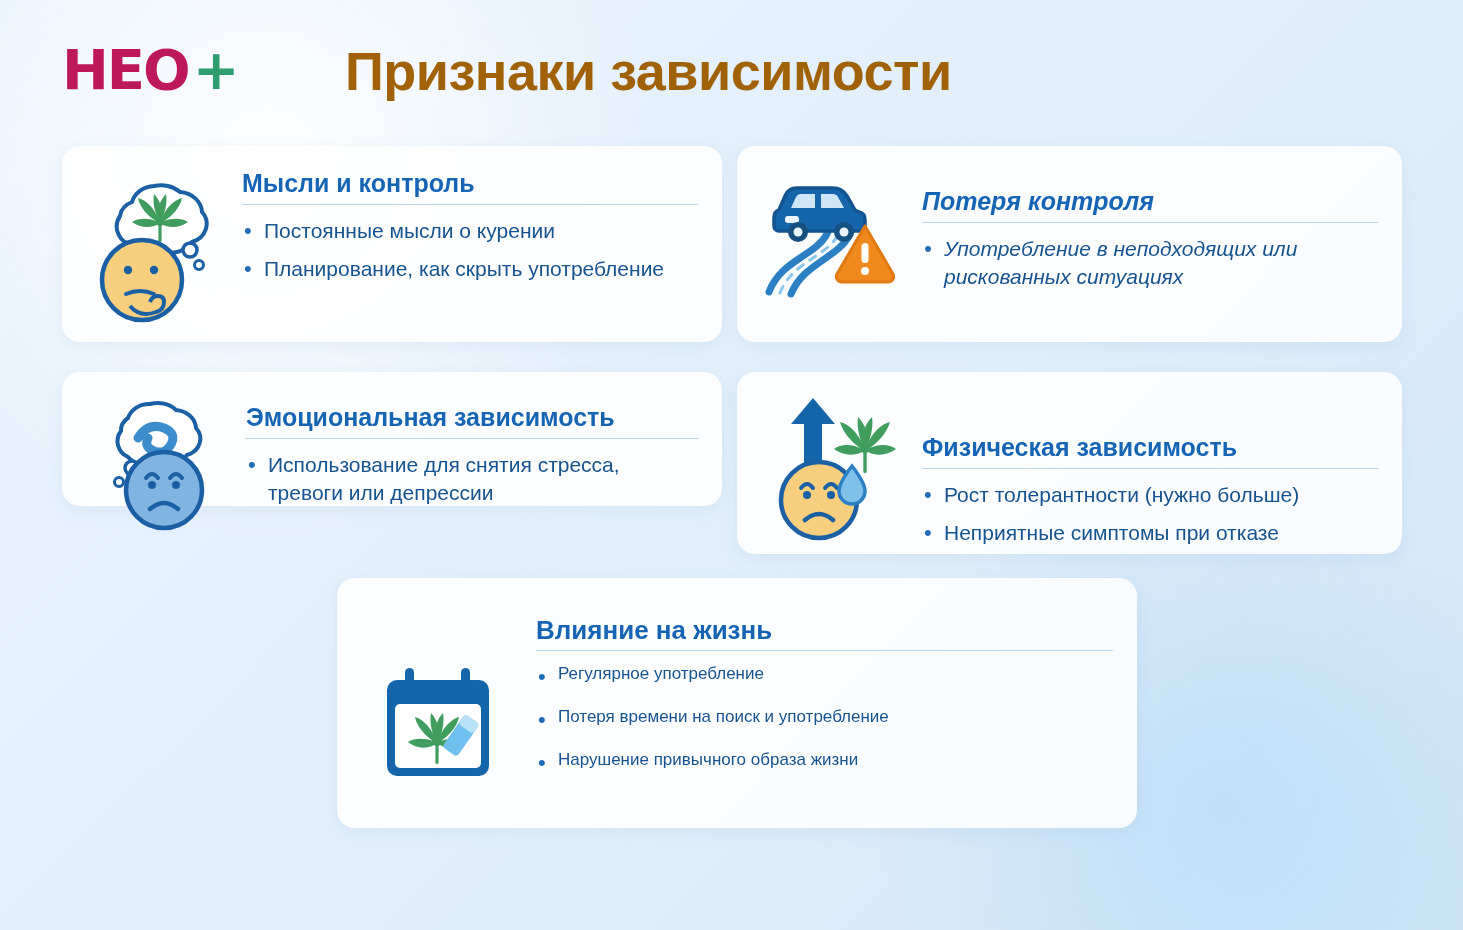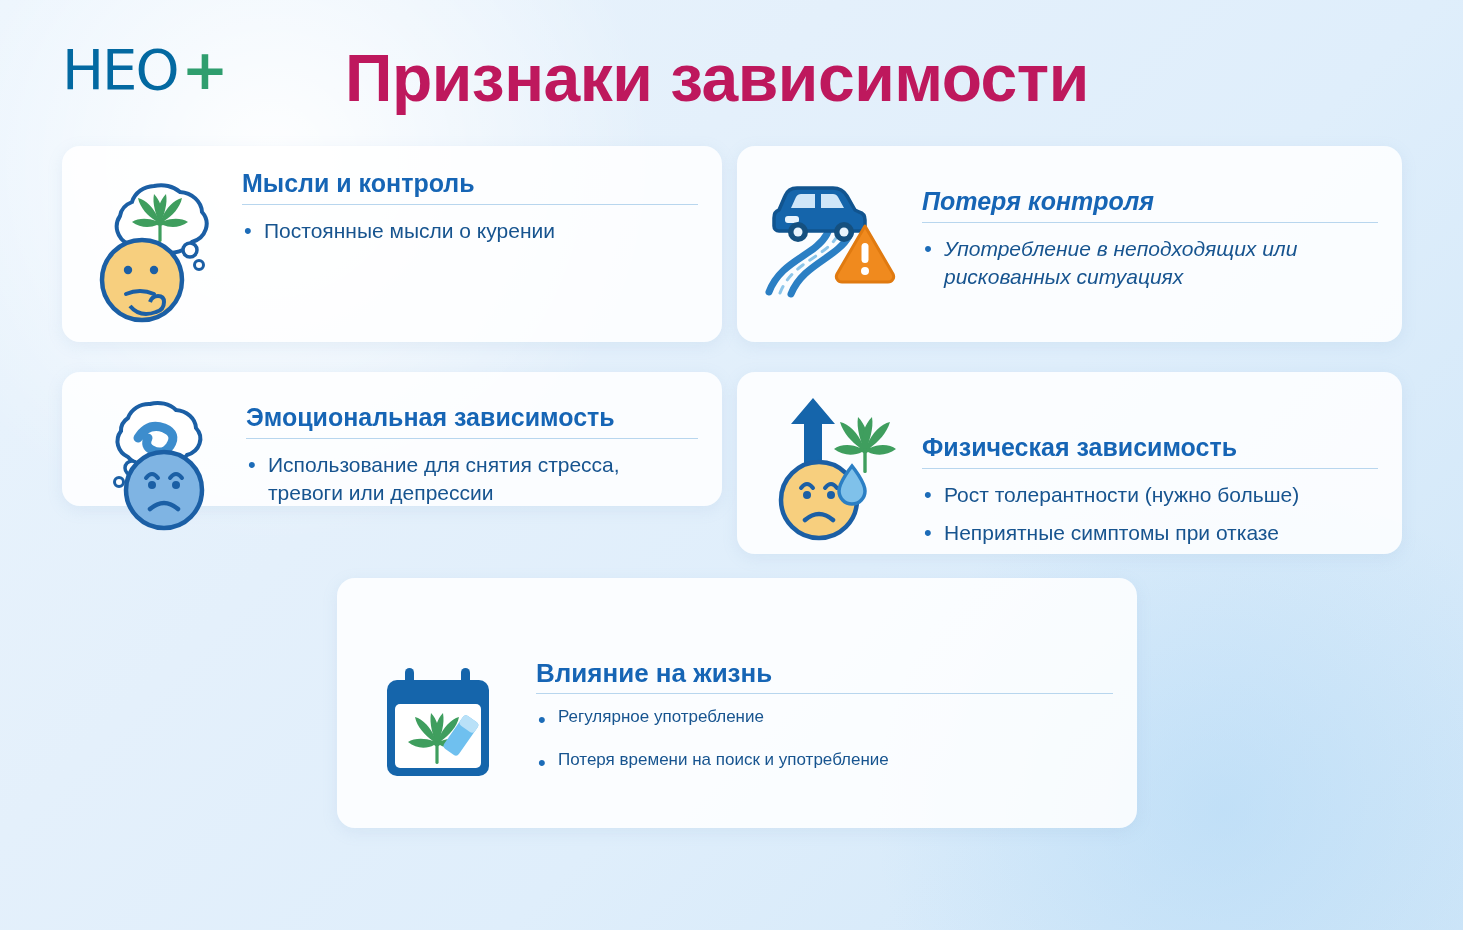--- a/index.html
+++ b/index.html
@@ -39,41 +39,41 @@
   }
   .logo {
     position: absolute;
     left: 62px;
     top: 42px;
     display: flex;
     align-items: center;
   }
   .logo-text {
     font-size: 56px;
-    font-weight: normal;
+    font-weight: bold;
     letter-spacing: -2px;
-    color: #0369a1;
+    color: #be185d;
     line-height: 1;
     font-family: "DejaVu Sans", sans-serif;
   }
   .logo-plus {
     margin-left: 4px;
     color: #2f9e6e;
     font-size: 56px;
     font-weight: bold;
     line-height: 1;
     font-family: "DejaVu Sans", sans-serif;
   }
   .page-title {
     position: absolute;
     left: 345px;
     top: 40px;
-    font-size: 66px;
+    font-size: 54px;
     font-weight: bold;
-    color: #be185d;
+    color: #a16207;
     letter-spacing: -0.5px;
   }
 
   
   .card {
     position: absolute;
     background: rgba(255,255,255,0.86);
     border-radius: 18px;
     box-shadow: 0 4px 16px rgba(120,160,200,0.13);
     display: flex;
@@ -172,20 +172,21 @@
       <path d="M44,130 q14,-6 28,0" fill="none" stroke="#1b5fa5" stroke-width="4" stroke-linecap="round"></path>
 
       <path d="M48,142 q10,12 26,6 q8,-2 8,-10 q0,-6 -6,-6 q-6,0 -8,6" fill="#f7cf7e" stroke="#1b5fa5" stroke-width="4" stroke-linejoin="round"></path>
     </svg>
   </div>
   <div class="content">
     <div class="card-title">Мысли и контроль</div>
     <div class="title-rule"></div>
     <ul class="bullets">
       <li>Постоянные мысли о курении</li>
+      <li>Планирование, как скрыть употребление</li>
     </ul>
   </div>
 </div>
 
 <div class="card" id="card-control">
   <div class="icon-wrap" style="width:165px;height:140px;">
     <svg width="165" height="140" viewBox="0 0 165 140">
 
       <path d="M12,128 C24,96 58,92 70,70 C80,50 66,38 52,30" fill="none" stroke="#2b7fc4" stroke-width="7" stroke-linecap="round"></path>
       <path d="M34,130 C46,100 80,94 92,72 C102,52 88,40 74,32" fill="none" stroke="#2b7fc4" stroke-width="7" stroke-linecap="round"></path>
@@ -301,15 +302,16 @@
         <rect x="0" y="0" width="18" height="12" rx="4" fill="#b9e1f8"></rect>
       </g>
     </svg>
   </div>
   <div class="content" style="padding-top:10px;">
     <div class="card-title">Влияние на жизнь</div>
     <div class="title-rule"></div>
     <ul class="bullets">
       <li>Регулярное употребление</li>
       <li>Потеря времени на поиск и употребление</li>
+      <li>Нарушение привычного образа жизни</li>
     </ul>
   </div>
 </div>
 
 </body></html>

